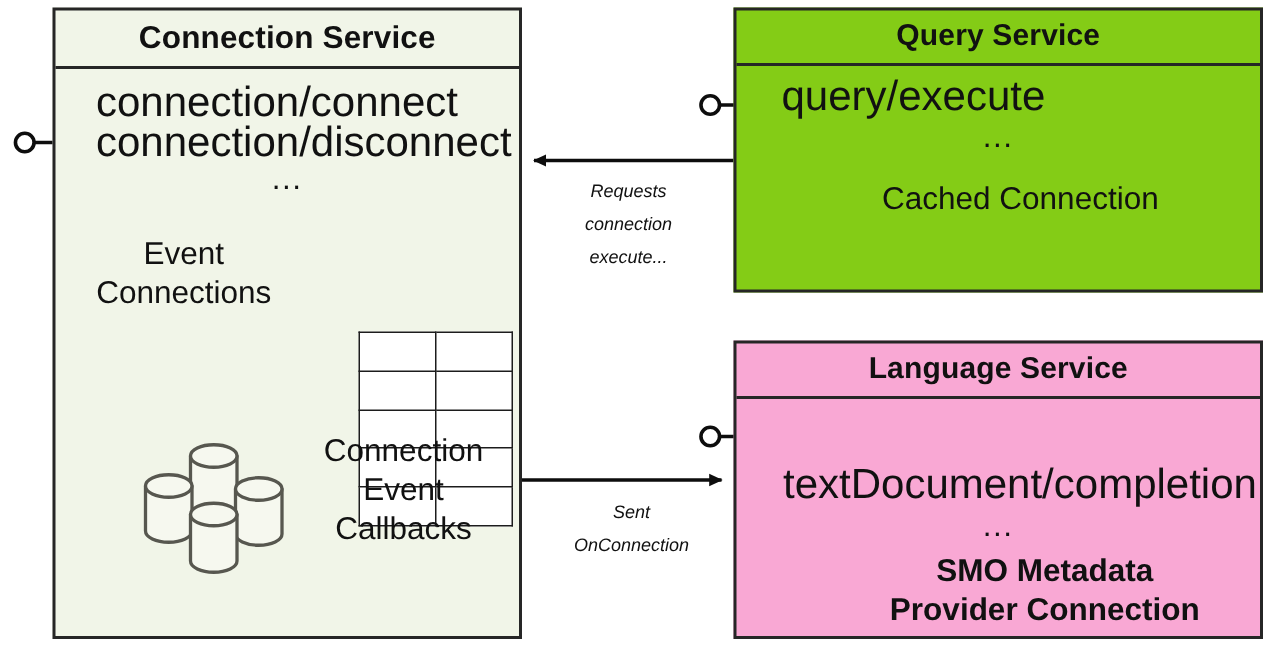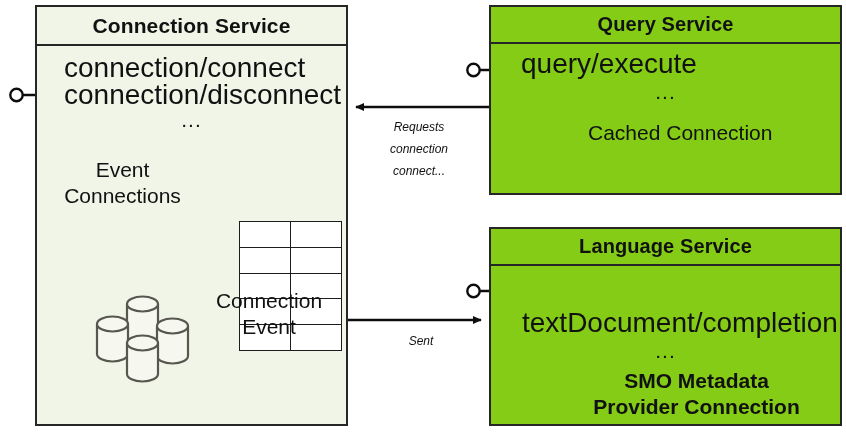--- a/index.html
+++ b/index.html
@@ -63,21 +63,21 @@
     left: 489px; top: 5px;
     width: 353px; height: 190px;
     background: #84cc16;
   }
   #query-service .hdr { height: 37px; font-size: 20px; }
   #query-service .body { height: 149px; }
 
   #language-service {
     left: 489px; top: 227px;
     width: 353px; height: 199px;
-    background: #84cc16;
+    background: #f9a8d4;
   }
   #language-service .hdr { height: 37px; font-size: 20px; }
   #language-service .body { height: 158px; margin-top: 36px; }
 
   
   .iface-text {
     position: absolute;
     color: #111111;
     font-size: 28px;
     line-height: 27px;
@@ -248,20 +248,21 @@
                 <td></td>
                 <td></td>
               </tr>
         </tbody>
           </table>
       </div>
 
       <div class="caption" id="cs-callbacks-caption">
         <div>Connection</div>
         <div>Event</div>
+        <div>Callbacks</div>
       </div>
 
     </div>
   </div>
 
   <div class="component" id="query-service">
     <div class="hdr">Query Service</div>
     <div class="body">
 
       <div class="iface-text" id="qs-operations">
@@ -289,20 +290,21 @@
         <div>SMO Metadata</div>
         <div>Provider Connection</div>
       </div>
 
     </div>
   </div>
 
   <div class="edge-label" id="label-requests">
     <div>Requests</div>
     <div>connection</div>
-    <div>connect...</div>
+    <div>execute...</div>
   </div>
 
   <div class="edge-label" id="label-sent">
     <div>Sent</div>
+    <div>OnConnection</div>
   </div>
 
 </div>
 
 </body></html>

